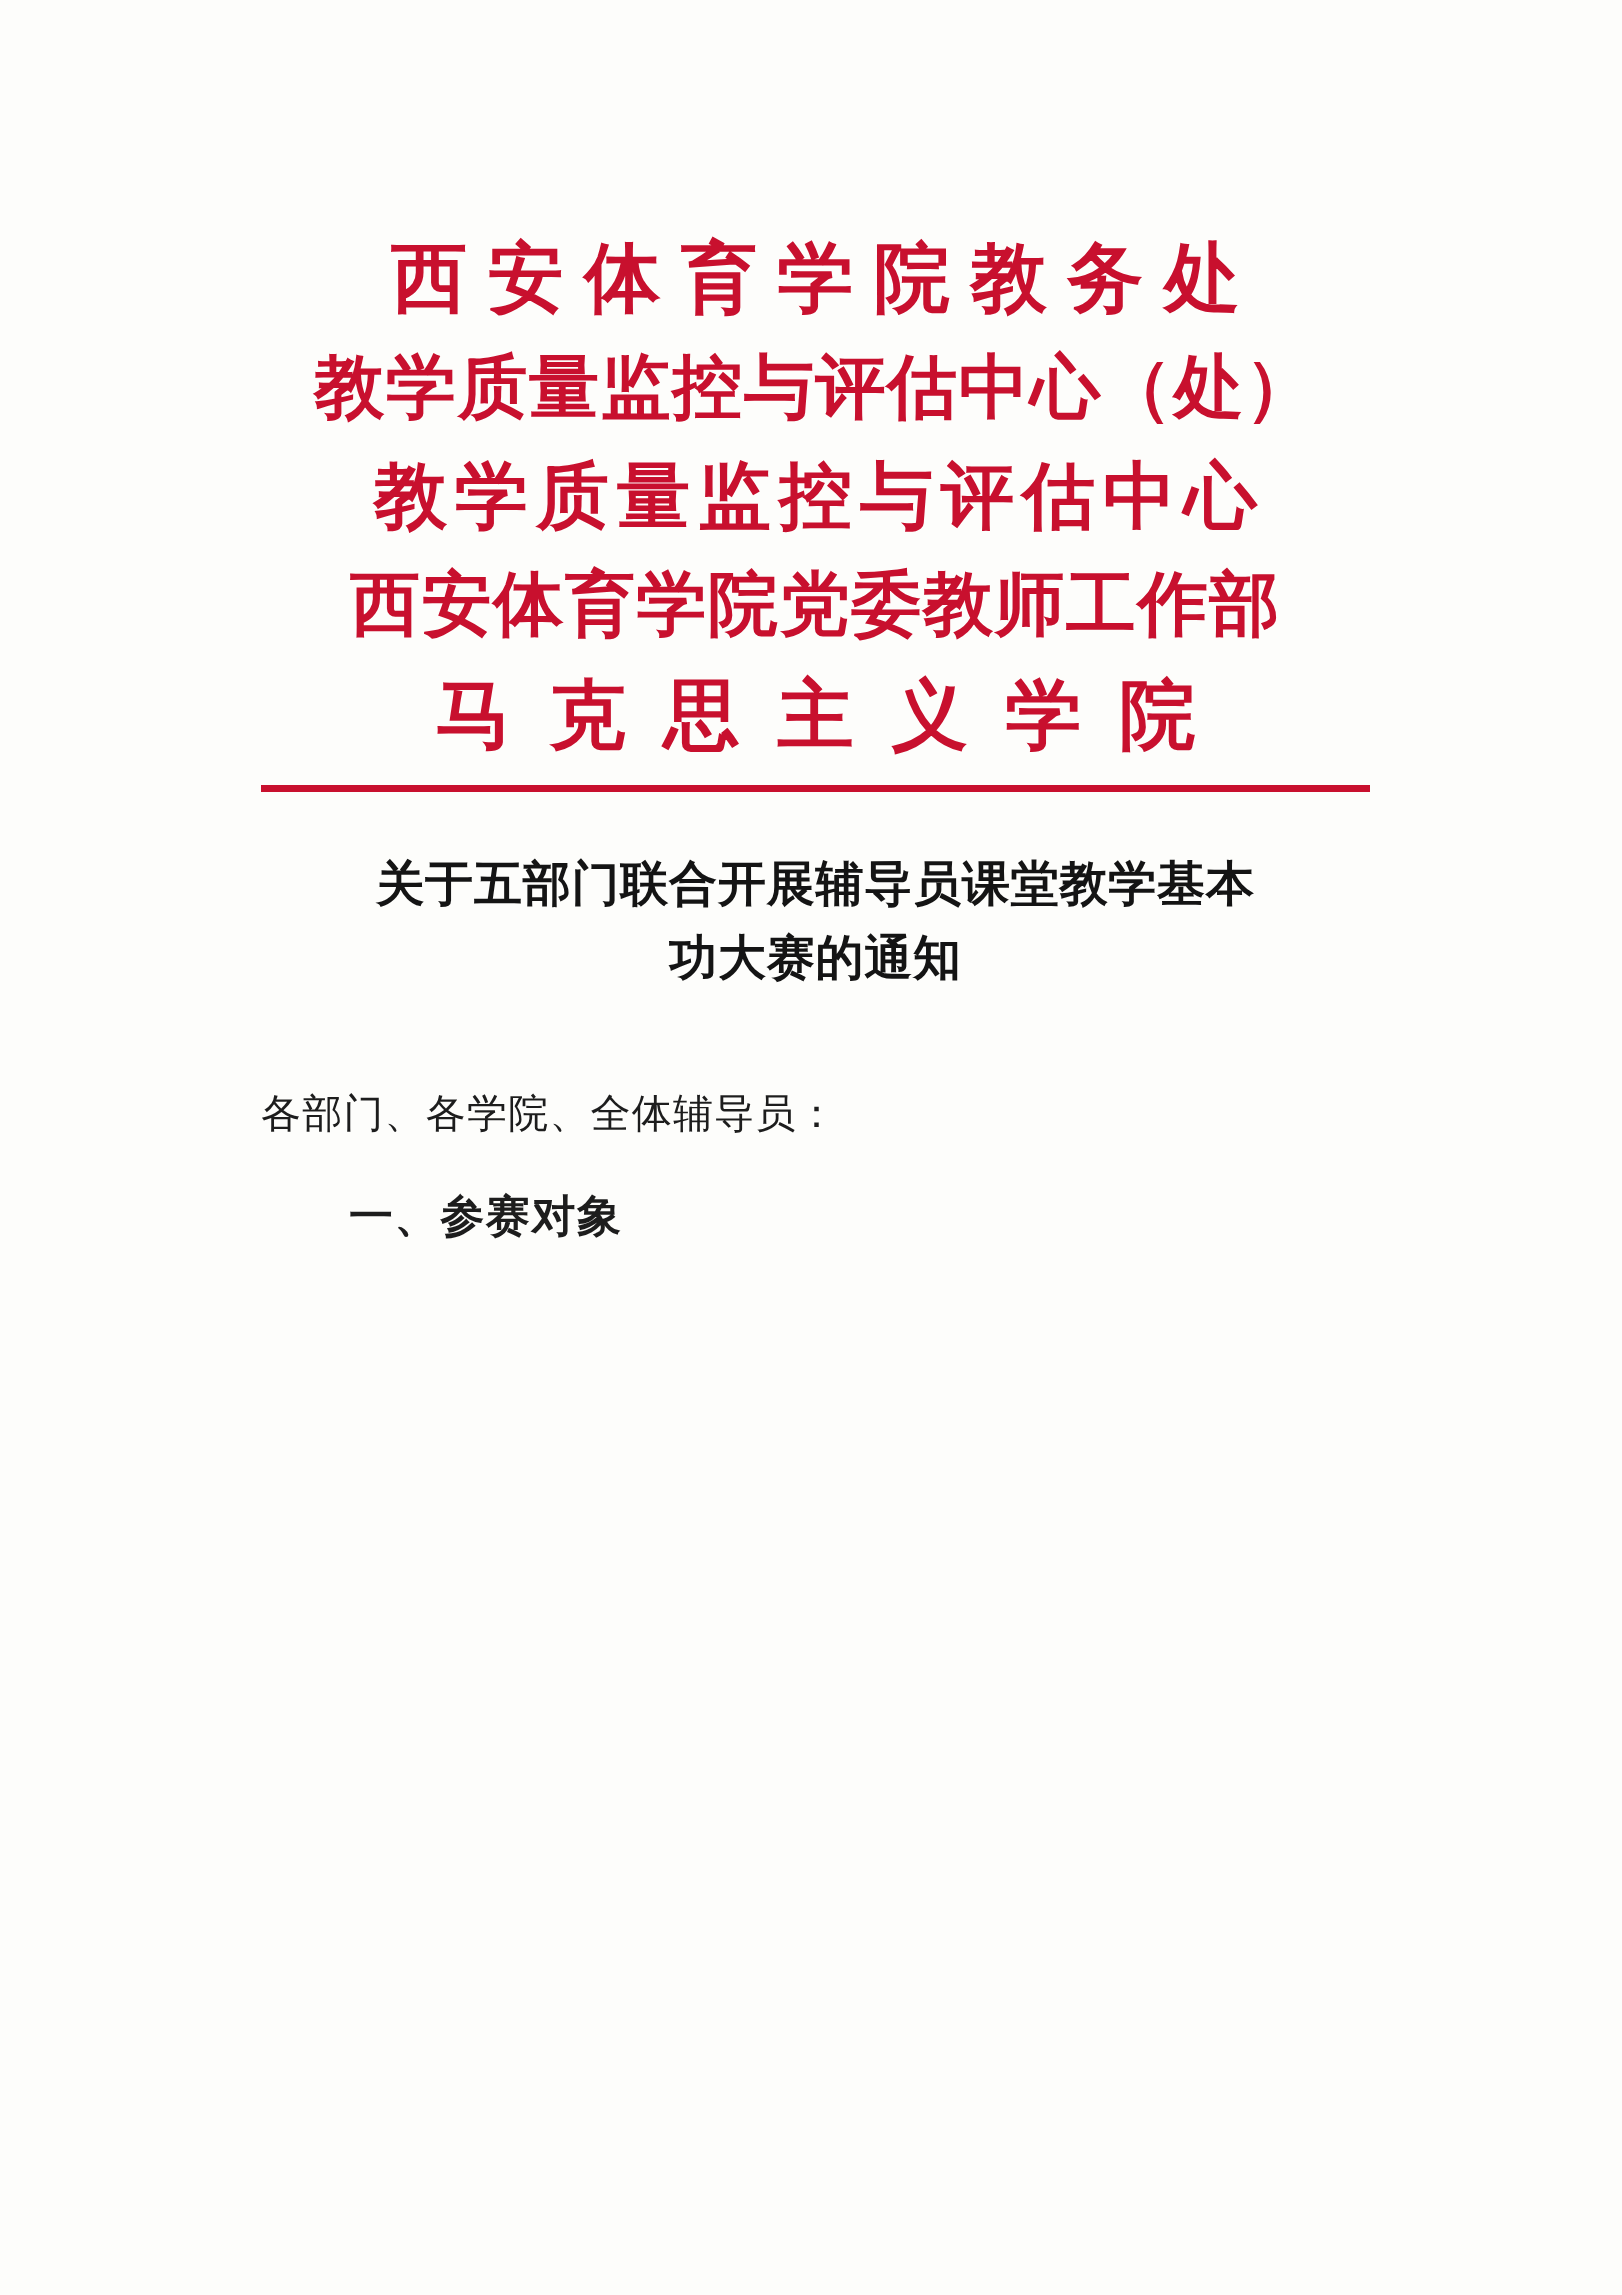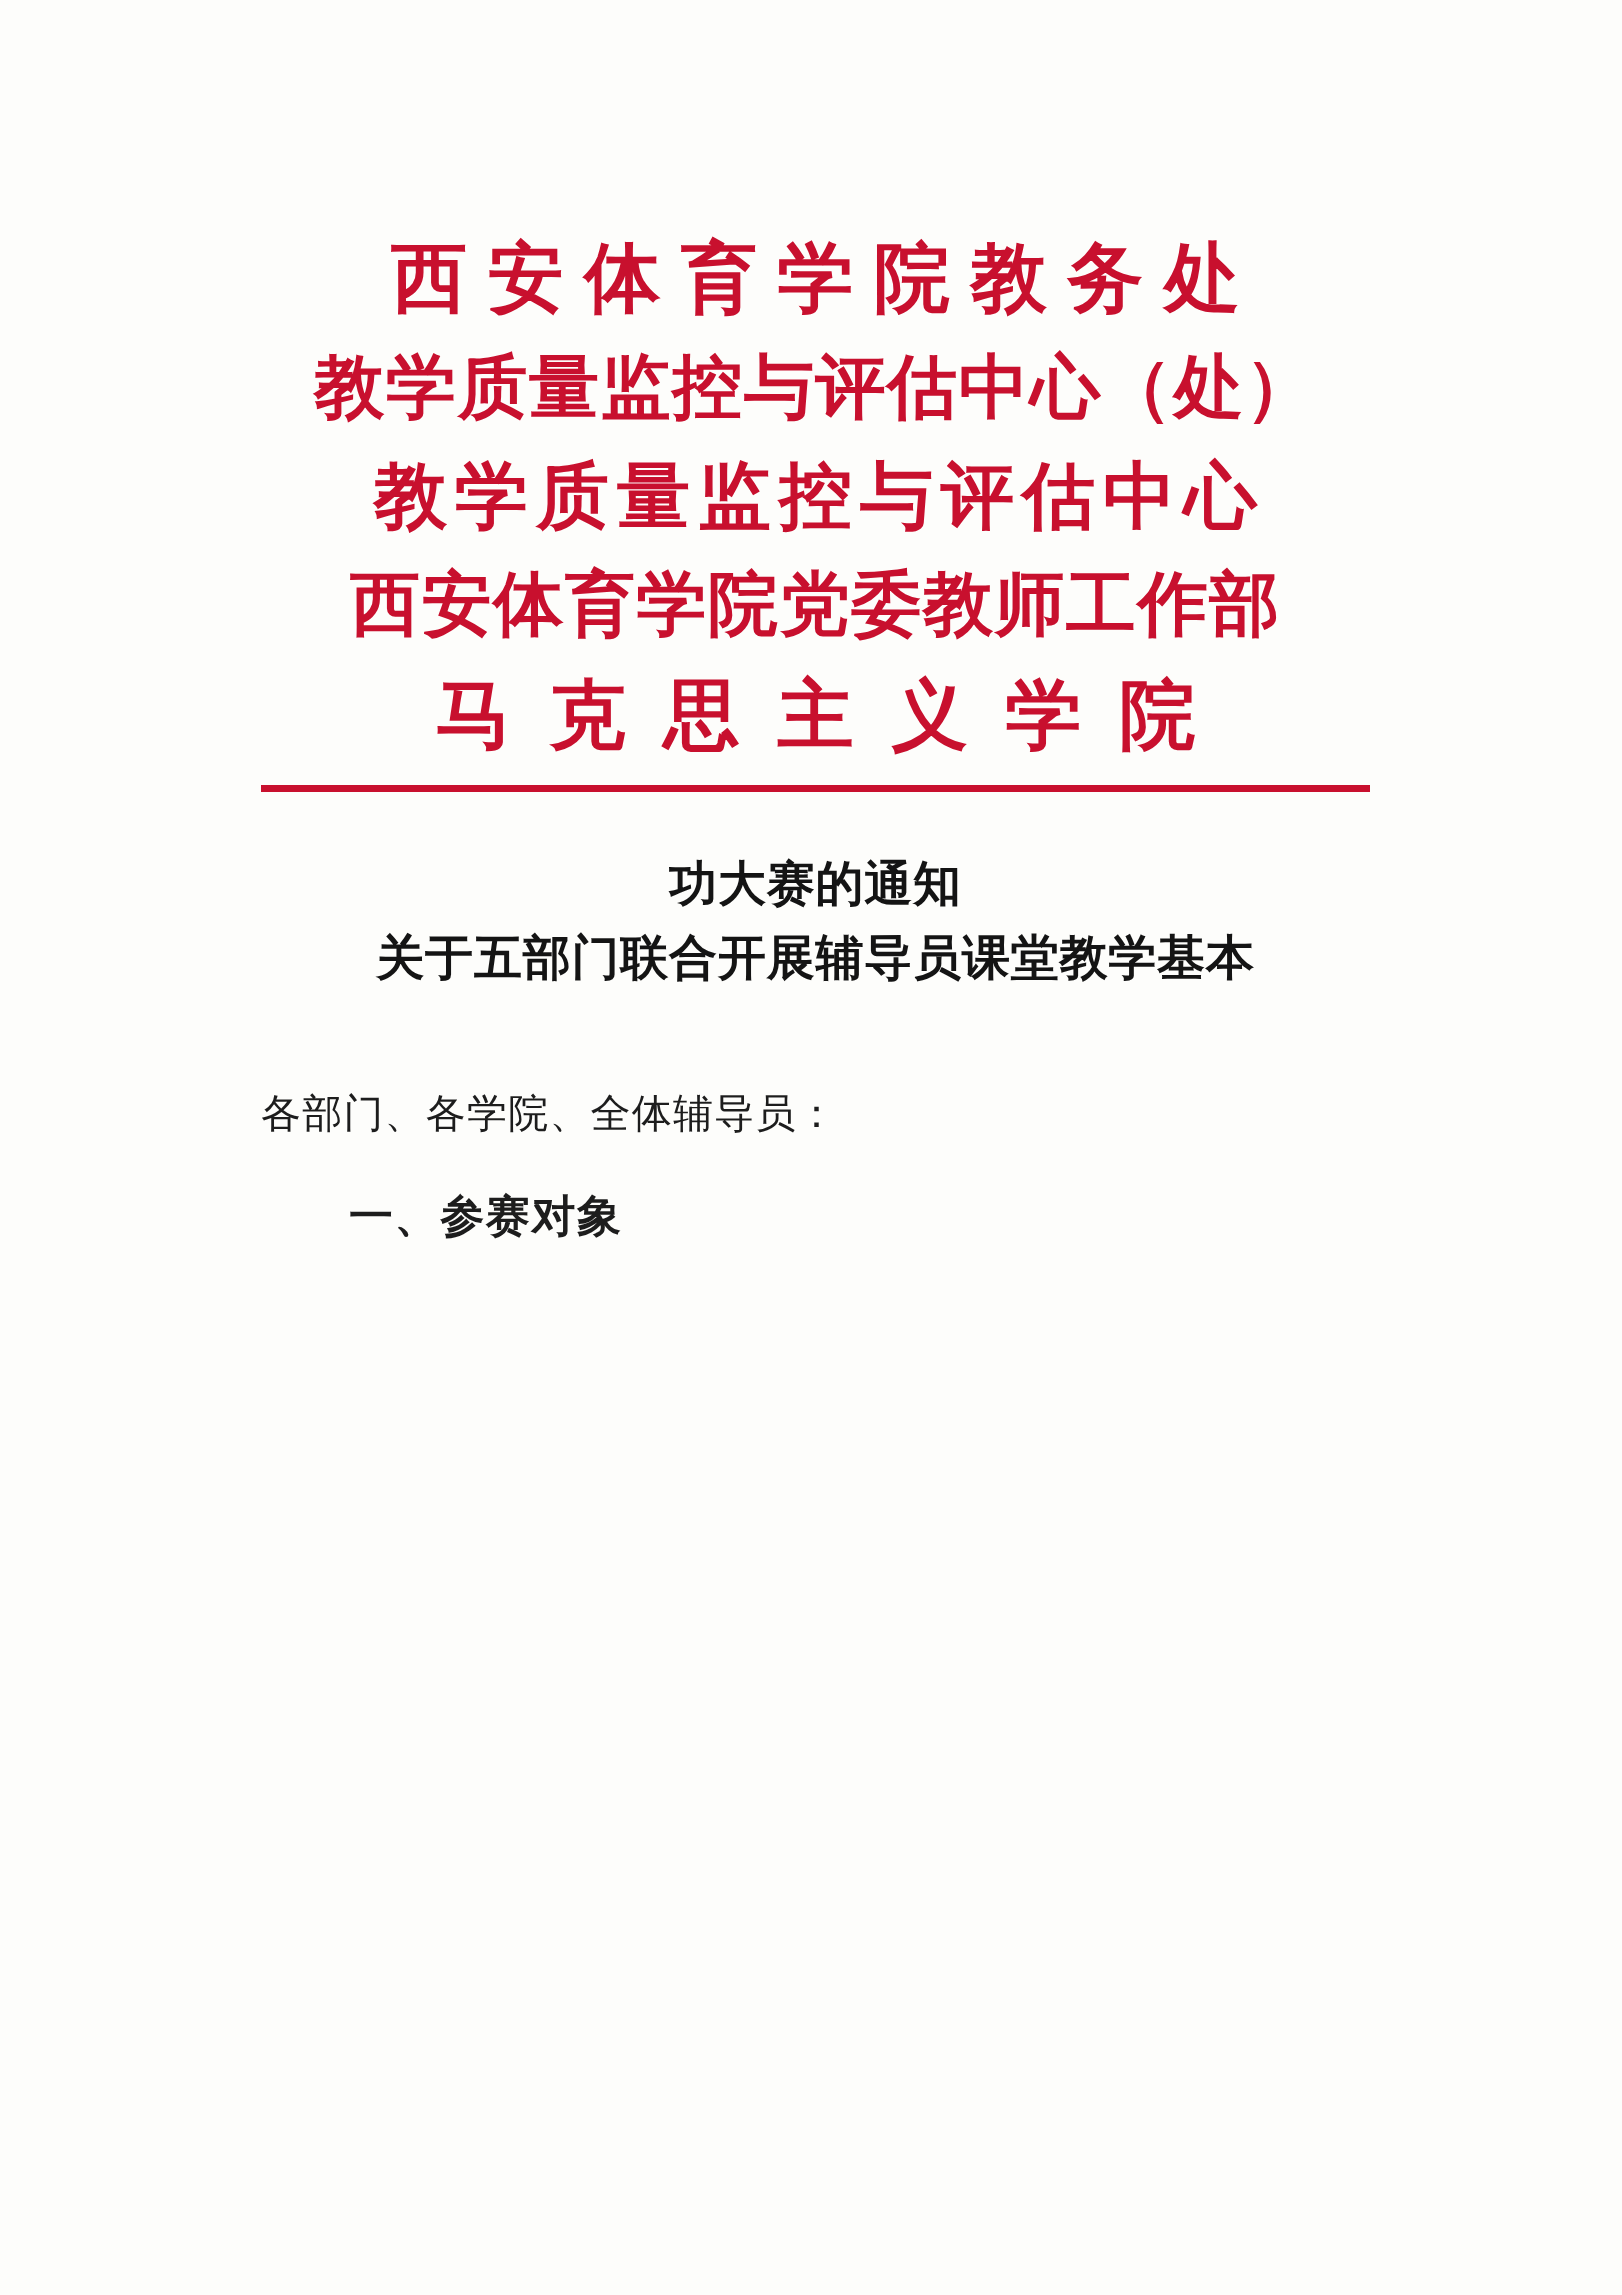--- a/index.html
+++ b/index.html
@@ -138,22 +138,22 @@
       <div class="masthead-line ml-4">教学质量监控与评估中心</div>
       <div class="masthead-line ml-3">西安体育学院党委教师工作部</div>
       <div class="masthead-line ml-5">马克思主义学院</div>
     </div>
 
     <div class="red-rule-wrap">
       <div class="red-rule"></div>
     </div>
 
     <div class="doc-title">
+      <span class="t-line">关于五部门联合开展辅导员课堂教学基本</span>
       <span class="t-line">功大赛的通知</span>
-      <span class="t-line">关于五部门联合开展辅导员课堂教学基本</span>
     </div>
 
     <div class="body-block">
       <div class="salutation">各部门、各学院、全体辅导员：</div>
 
       <div class="section-head">一、参赛对象</div>
     </div>
 
   </div>
 </div>

